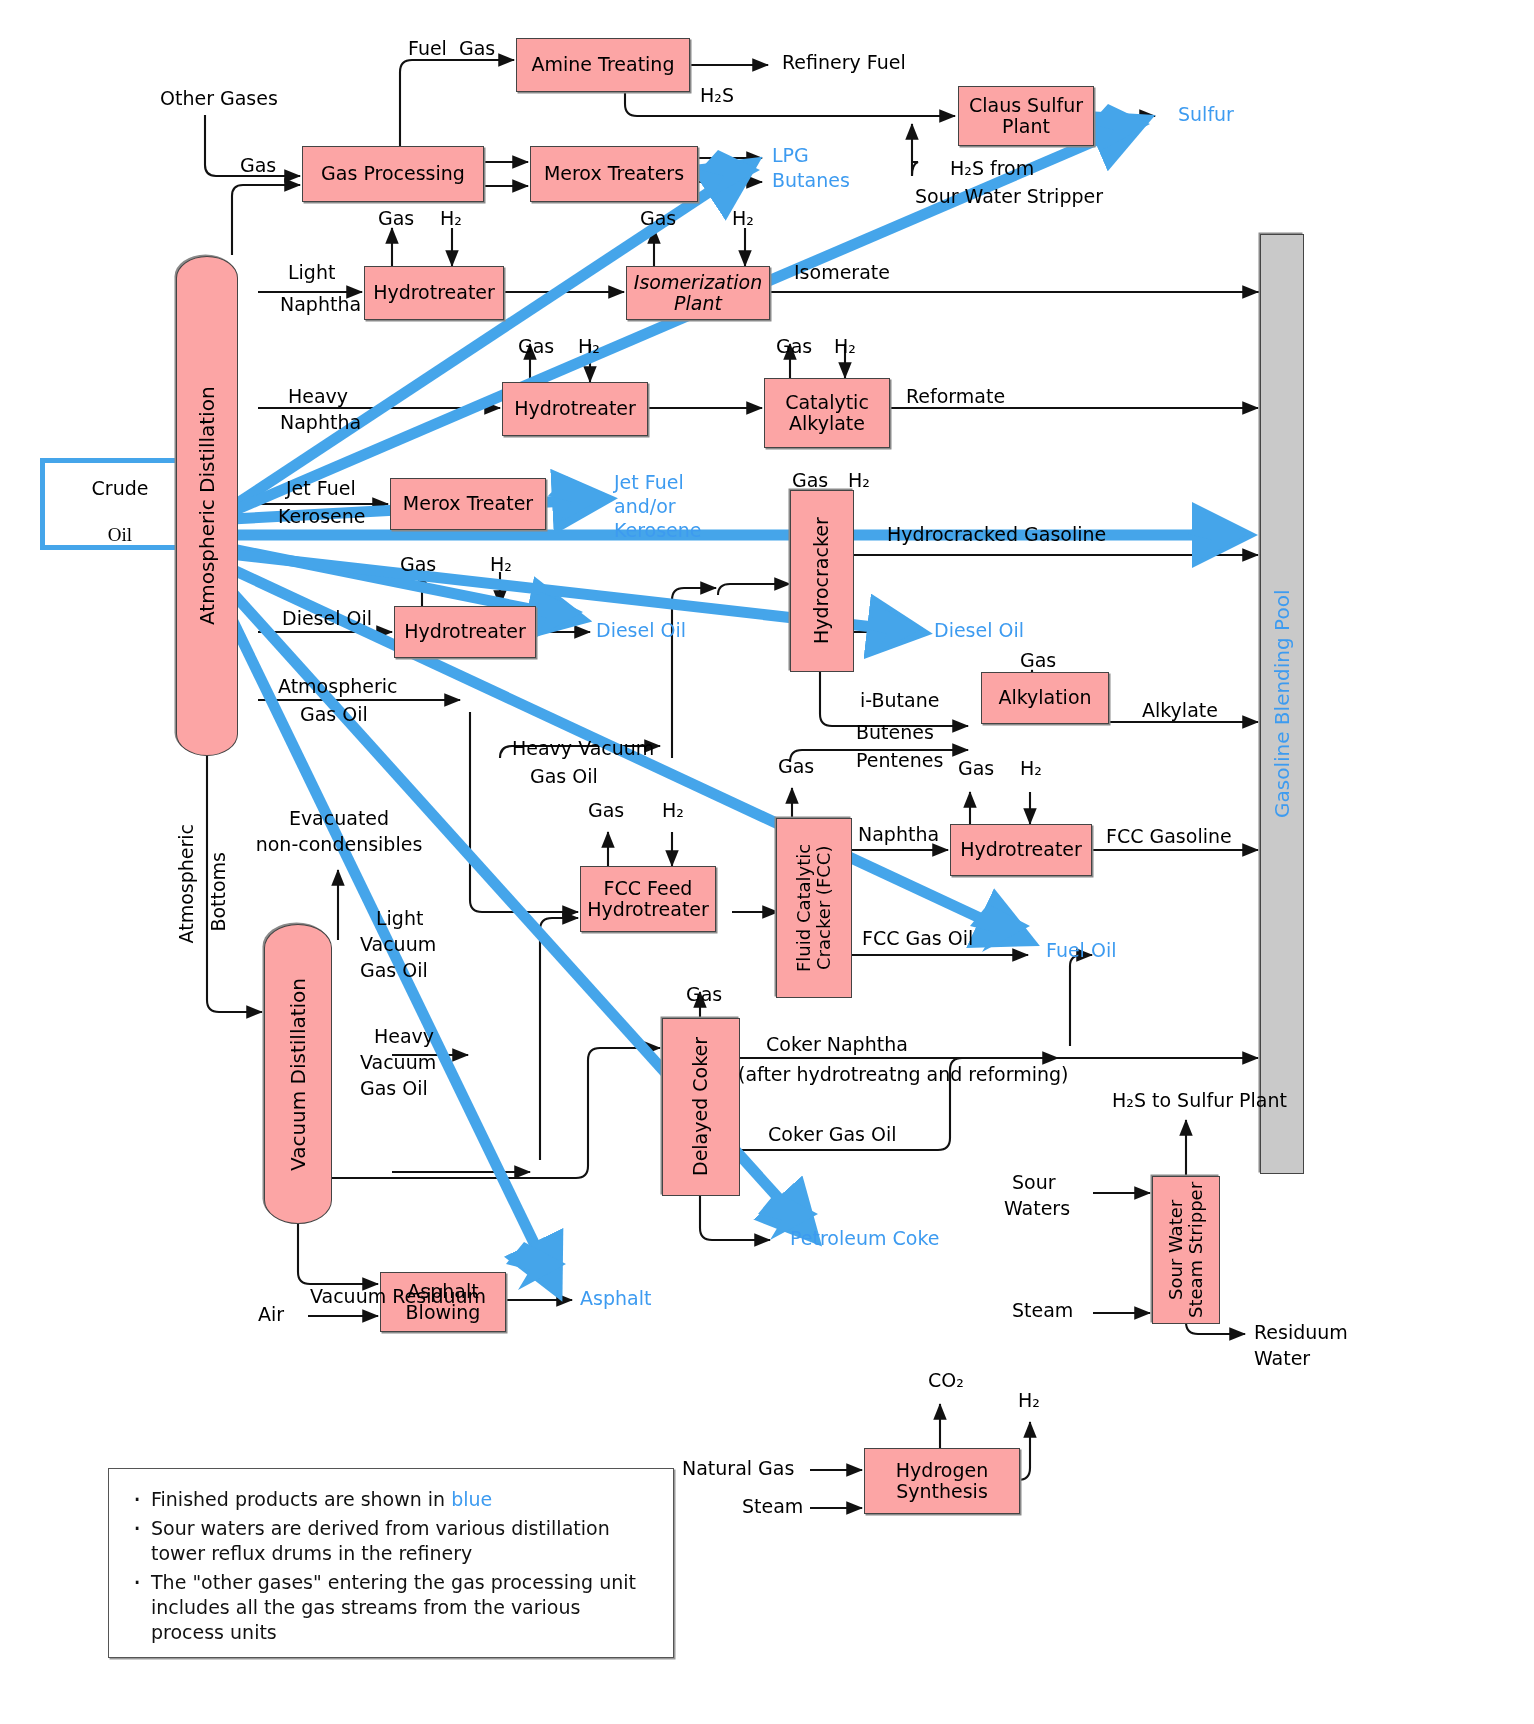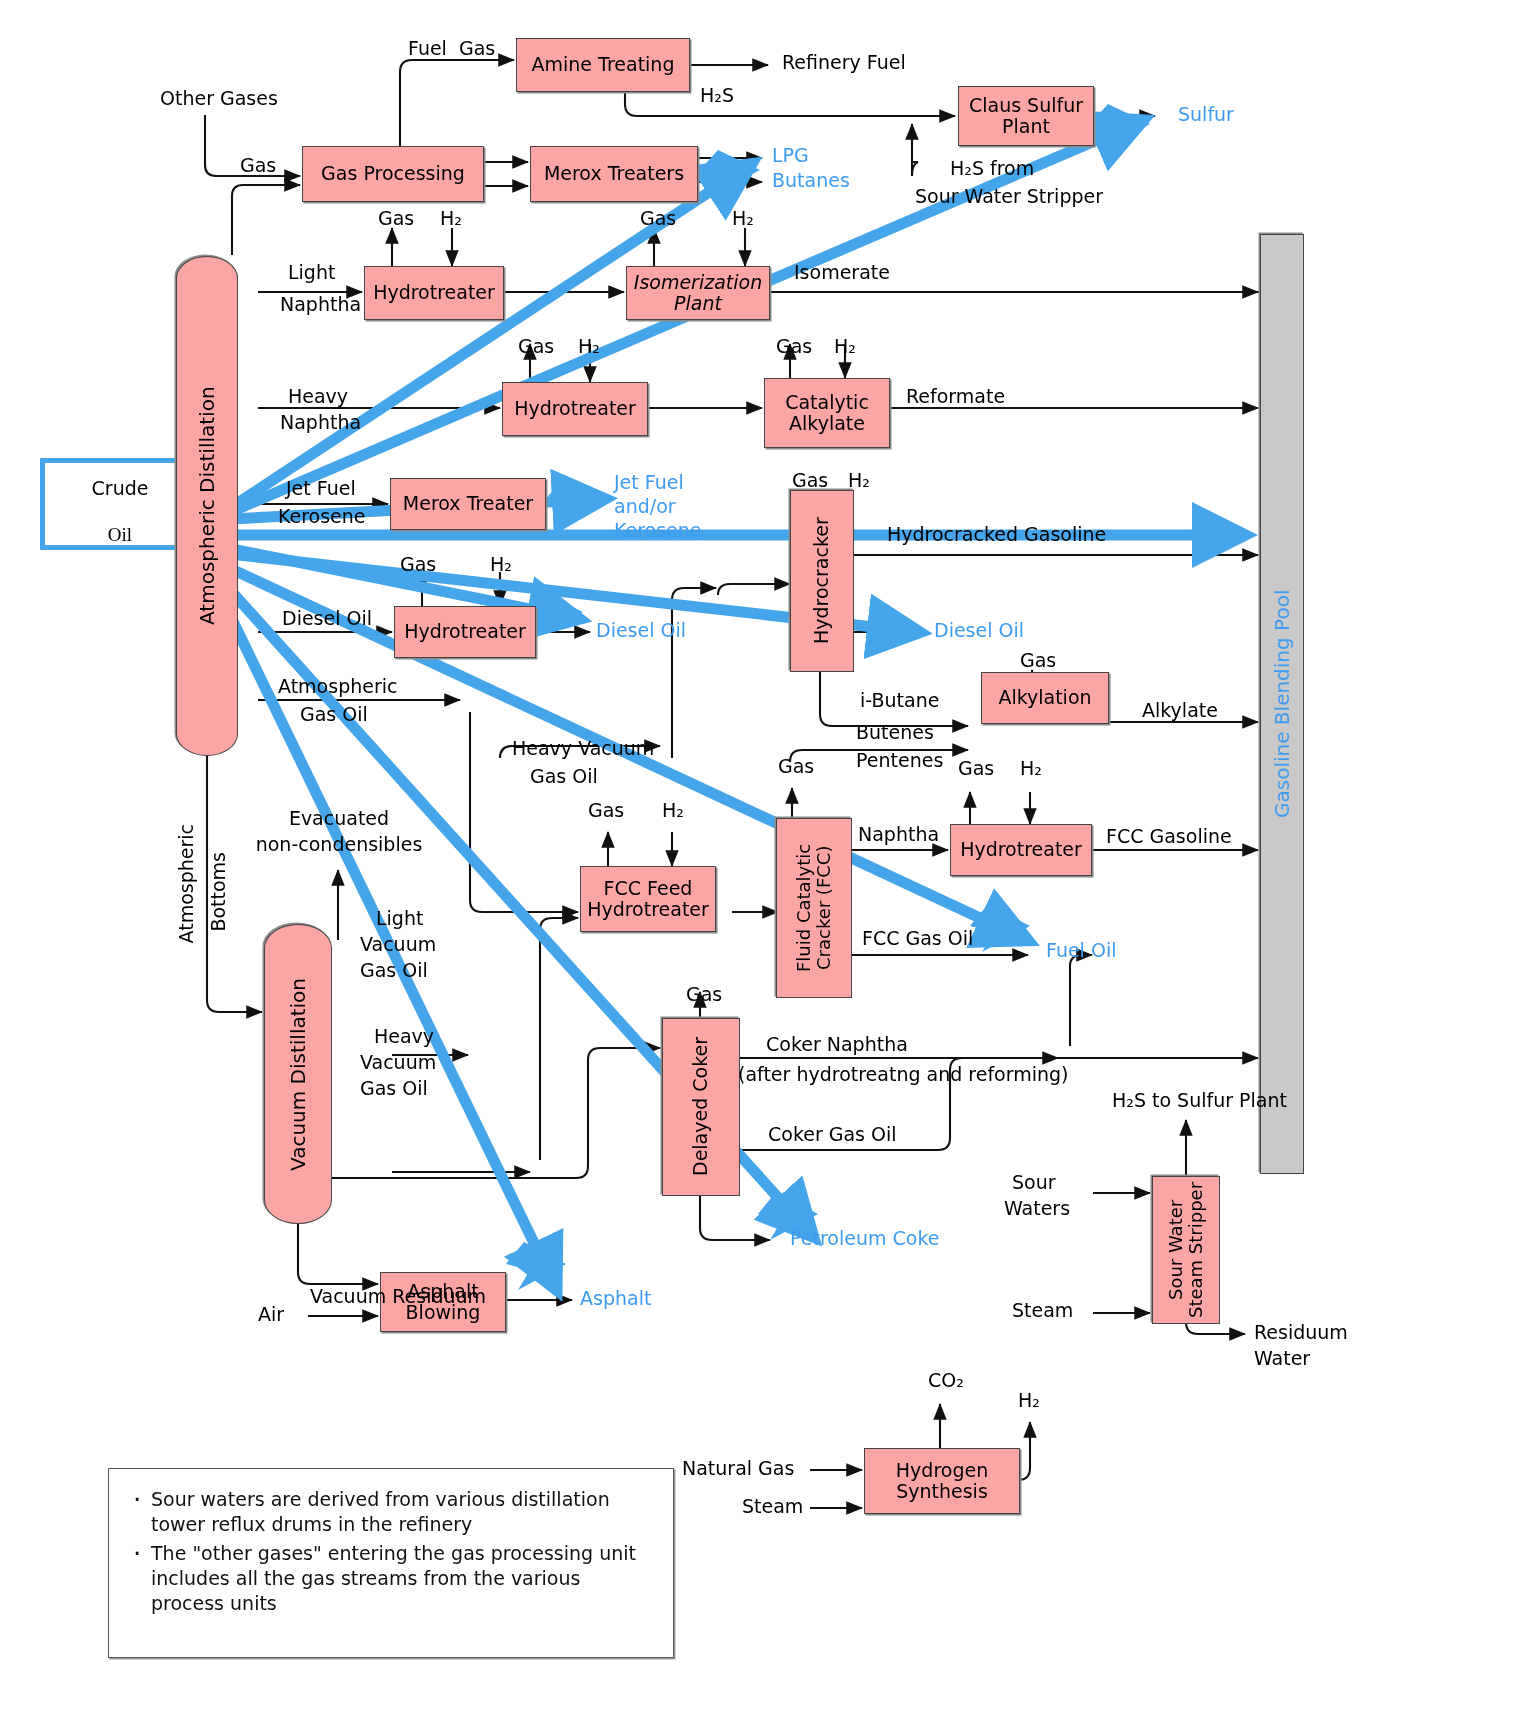--- a/index.html
+++ b/index.html
@@ -337,18 +337,19 @@
   <div class="lbl" style="left:1254px;top:1322px;">Residuum</div>
   <div class="lbl" style="left:1254px;top:1348px;">Water</div>
 
   <div class="lbl" style="left:682px;top:1458px;">Natural Gas</div>
   <div class="lbl" style="left:742px;top:1496px;">Steam</div>
   <div class="lbl" style="left:928px;top:1370px;">CO₂</div>
   <div class="lbl" style="left:1018px;top:1390px;">H₂</div>
 
   <div class="legend" style="left:108px;top:1468px;width:566px;height:190px;">
     <ul>
+      <li><span>Finished products are shown in </span><span class="lblblue" style="color:#3d9bf0">blue</span></li>
       <li>Sour waters are derived from various distillation tower reflux drums in the refinery</li>
       <li>The "other gases" entering the gas processing unit includes all the gas streams from the various process units</li>
     </ul>
   </div>
 
 </div>
 
 </body></html>

